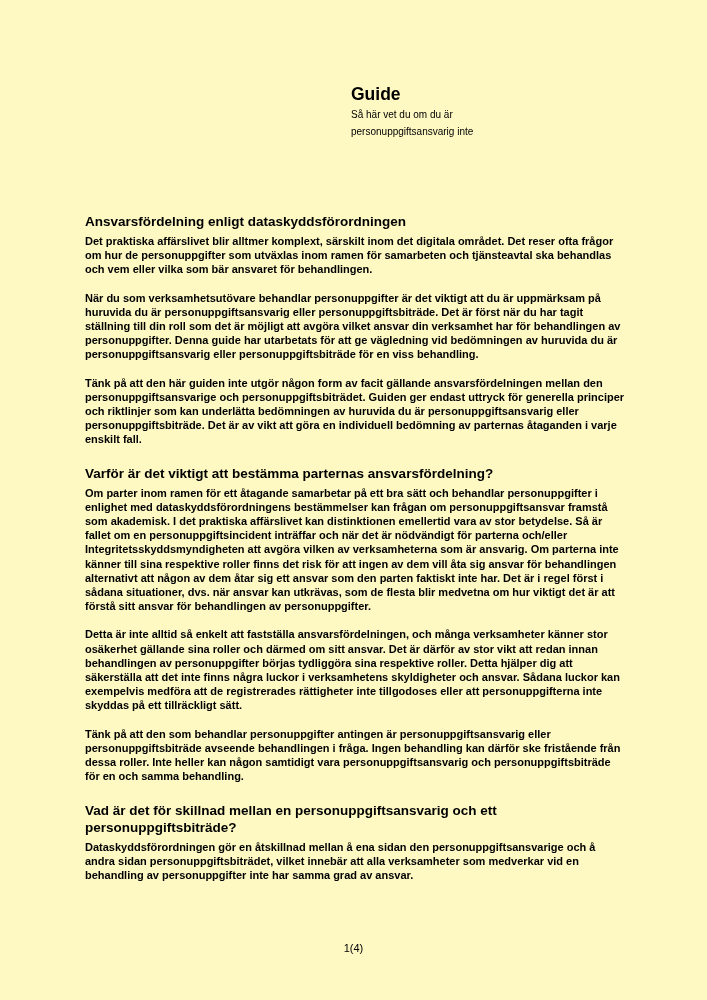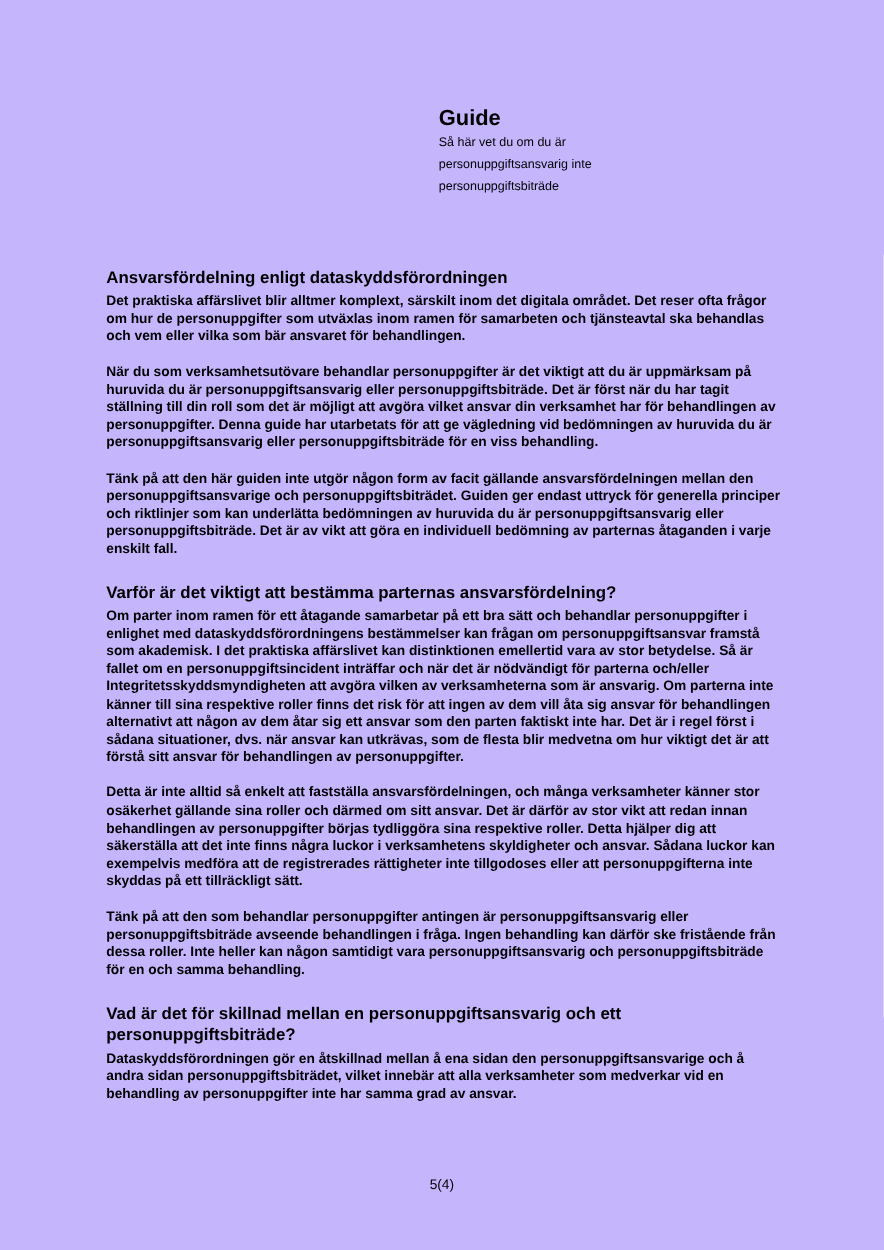--- a/index.html
+++ b/index.html
@@ -5,21 +5,21 @@
 <style>
   html, body {
     margin: 0;
     padding: 0;
     background: #ffffff;
   }
   .page {
     position: relative;
     width: 707px;
     height: 1000px;
-    background: #c4b5fd;
+    background: #fef9c3;
     color: #000000;
     font-family: "Liberation Sans", "DejaVu Sans", sans-serif;
     overflow: hidden;
   }
   .title-block {
     position: absolute;
     left: 351px;
     top: 84px;
     width: 260px;
   }
@@ -66,21 +66,20 @@
 </style>
 </head>
 <body>
 
 <div class="page">
 
   <div class="title-block">
     <div class="doc-title">Guide</div>
     <div class="subtitle-line">Så här vet du om du är</div>
     <div class="subtitle-line">personuppgiftsansvarig inte</div>
-    <div class="subtitle-line">personuppgiftsbiträde</div>
   </div>
 
   <div class="content">
 
     <section>
       <h2 class="section-heading">Ansvarsfördelning enligt dataskyddsförordningen</h2>
       <p class="body-paragraph">Det praktiska affärslivet blir alltmer komplext, särskilt inom det digitala området. Det reser ofta frågor om hur de personuppgifter som utväxlas inom ramen för samarbeten och tjänsteavtal ska behandlas och vem eller vilka som bär ansvaret för behandlingen.</p>
       <p class="body-paragraph">När du som verksamhetsutövare behandlar personuppgifter är det viktigt att du är uppmärksam på huruvida du är personuppgiftsansvarig eller personuppgiftsbiträde. Det är först när du har tagit ställning till din roll som det är möjligt att avgöra vilket ansvar din verksamhet har för behandlingen av personuppgifter. Denna guide har utarbetats för att ge vägledning vid bedömningen av huruvida du är personuppgiftsansvarig eller personuppgiftsbiträde för en viss behandling.</p>
       <p class="body-paragraph">Tänk på att den här guiden inte utgör någon form av facit gällande ansvarsfördelningen mellan den personuppgiftsansvarige och personuppgiftsbiträdet. Guiden ger endast uttryck för generella principer och riktlinjer som kan underlätta bedömningen av huruvida du är personuppgiftsansvarig eller personuppgiftsbiträde. Det är av vikt att göra en individuell bedömning av parternas åtaganden i varje enskilt fall.</p>
     </section>
@@ -92,15 +91,15 @@
       <p class="body-paragraph">Tänk på att den som behandlar personuppgifter antingen är personuppgiftsansvarig eller personuppgiftsbiträde avseende behandlingen i fråga. Ingen behandling kan därför ske fristående från dessa roller. Inte heller kan någon samtidigt vara personuppgiftsansvarig och personuppgiftsbiträde för en och samma behandling.</p>
     </section>
 
     <section>
       <h2 class="section-heading">Vad är det för skillnad mellan en personuppgiftsansvarig och ett personuppgiftsbiträde?</h2>
       <p class="body-paragraph">Dataskyddsförordningen gör en åtskillnad mellan å ena sidan den personuppgiftsansvarige och å andra sidan personuppgiftsbiträdet, vilket innebär att alla verksamheter som medverkar vid en behandling av personuppgifter inte har samma grad av ansvar.</p>
     </section>
 
   </div>
 
-  <div class="page-footer">5(4)</div>
+  <div class="page-footer">1(4)</div>
 
 </div>
 
 </body></html>

